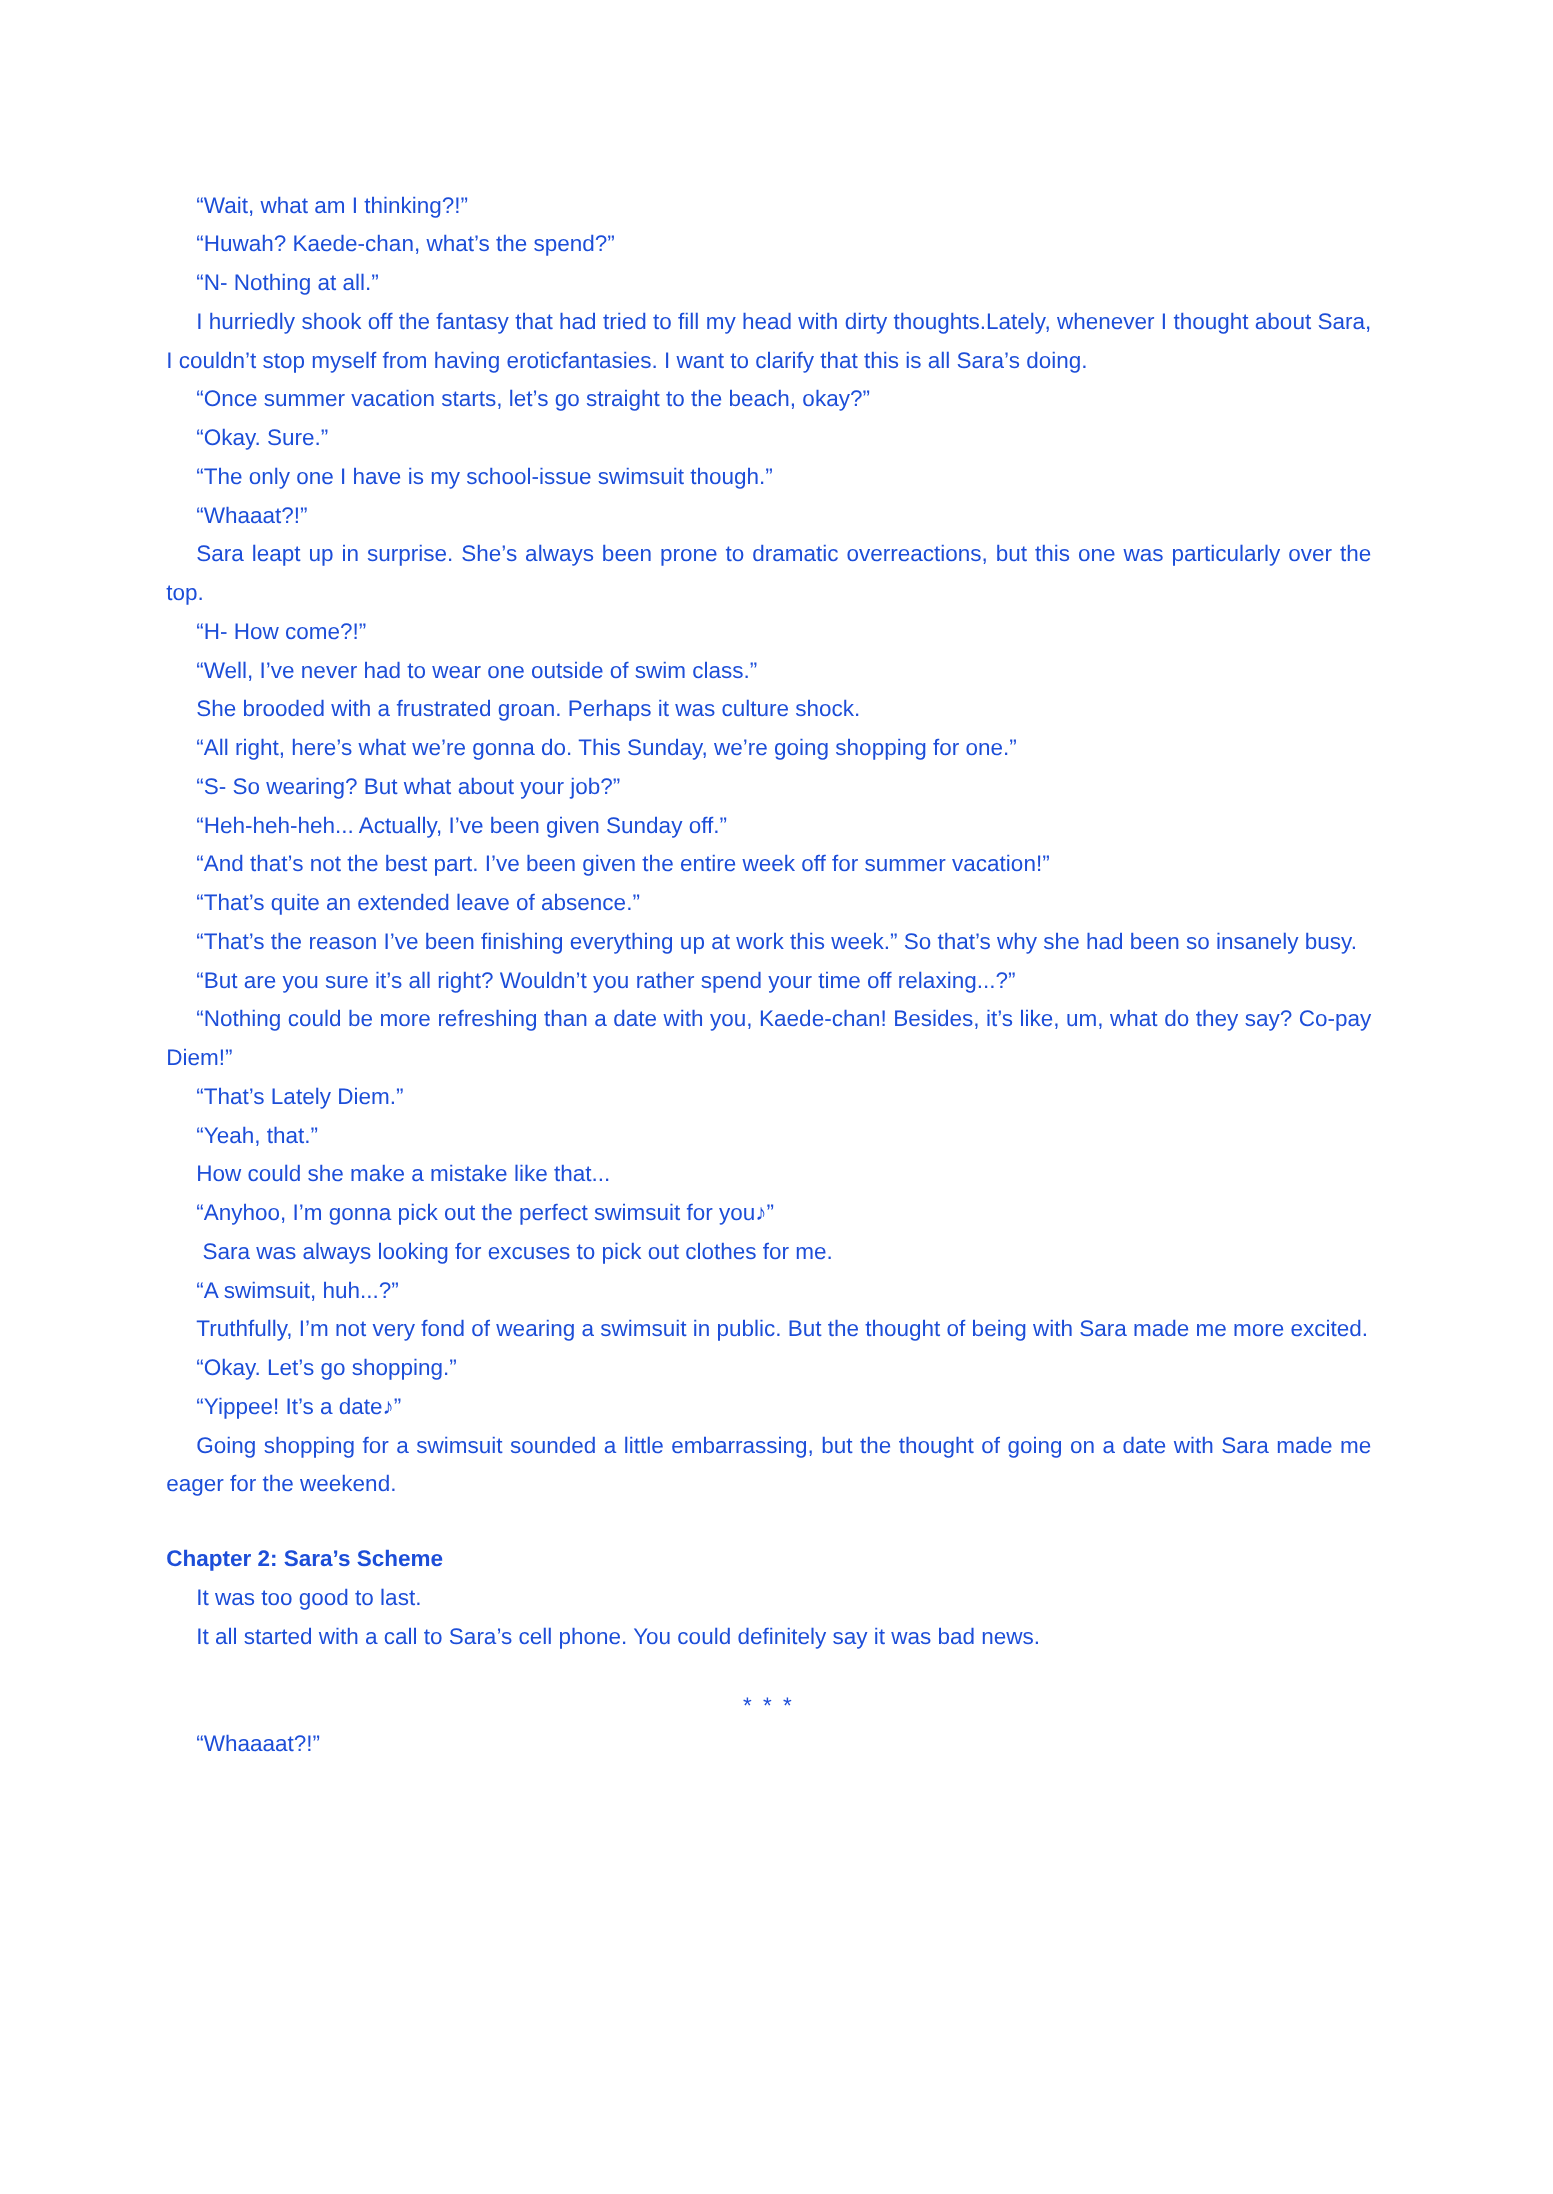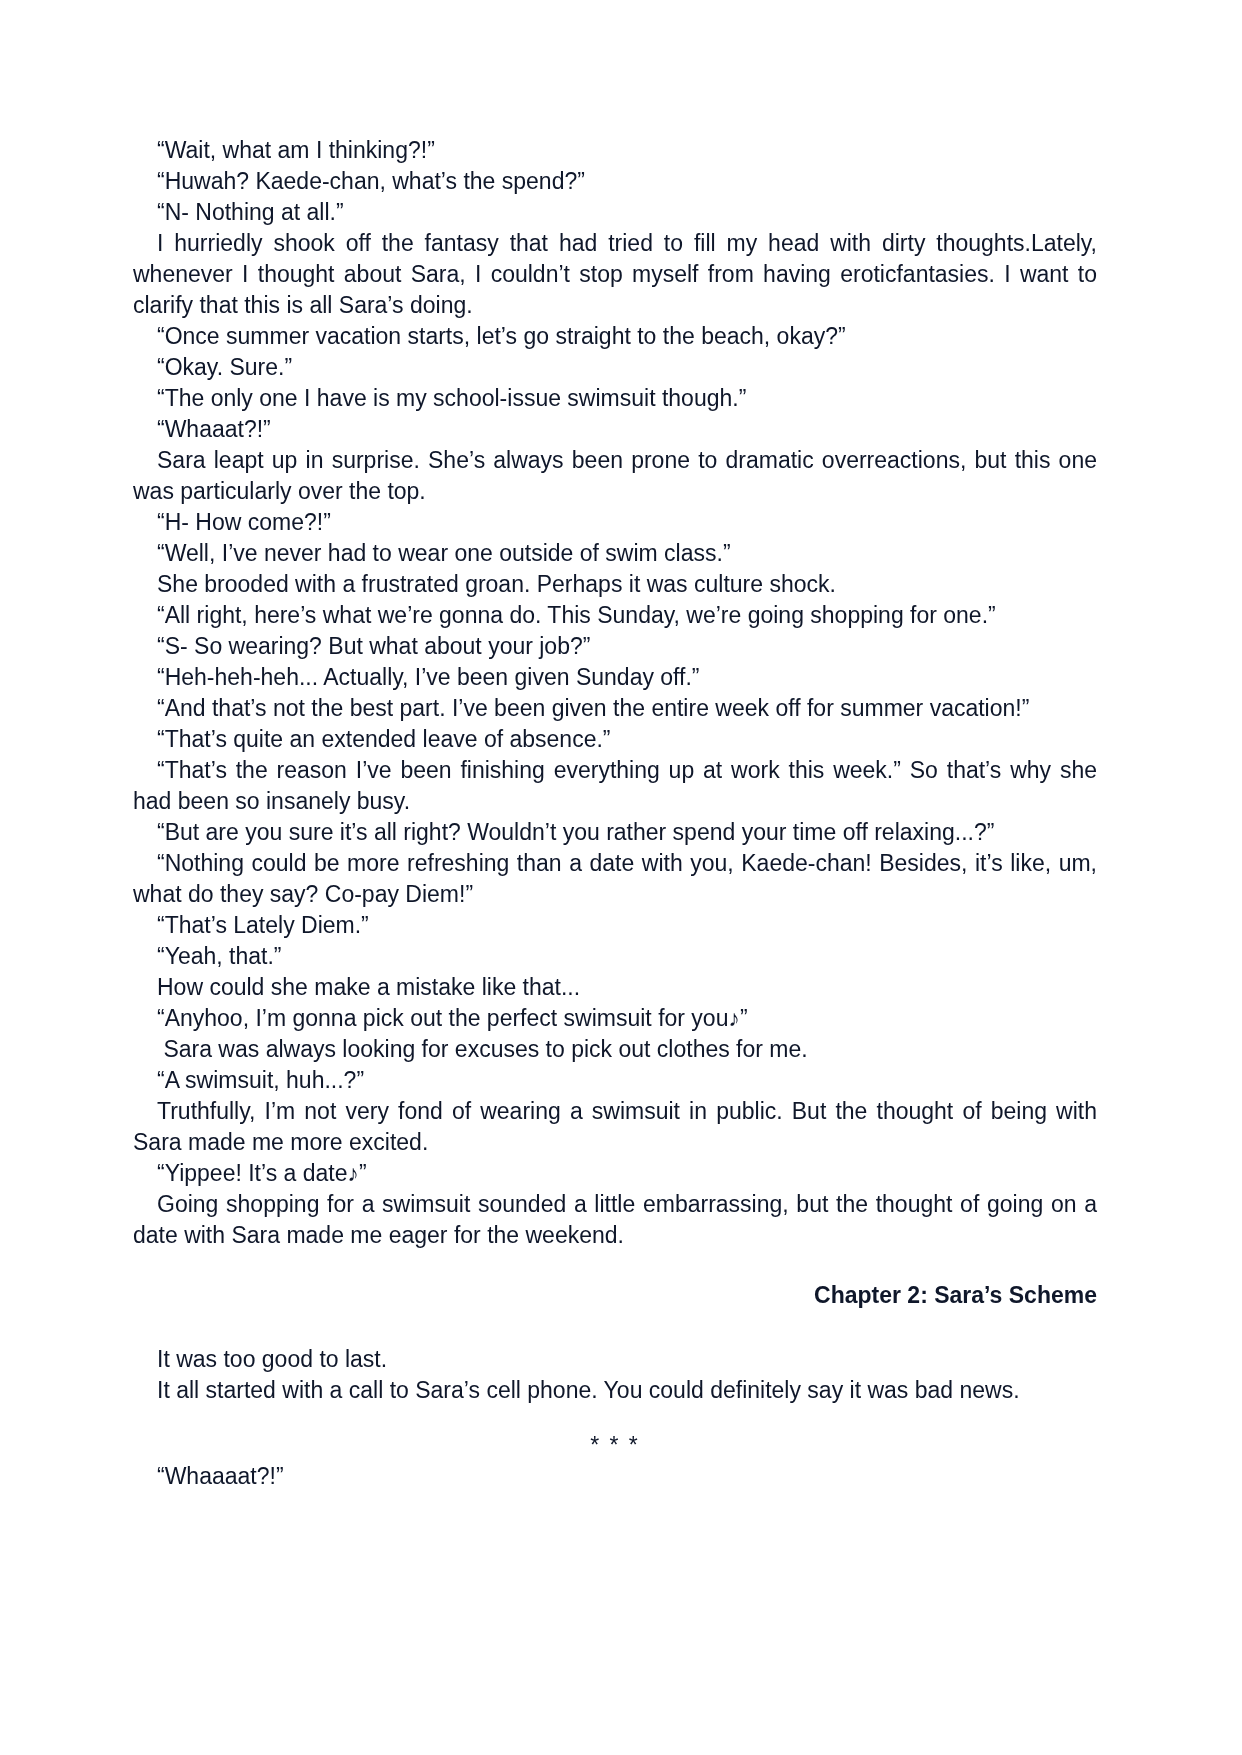--- a/index.html
+++ b/index.html
@@ -11,36 +11,35 @@
     position: relative;
     width: 1242px;
     height: 1755px;
     background: #ffffff;
     color: #000000;
     overflow: hidden;
   }
   .text-column {
     position: absolute;
     left: 133px;
-    top: 135px;
+    top: 149px;
     width: 964px;
-    font-size: 23px;
+    font-size: 18px;
     line-height: 31px;
-    color: #0f172a;
+    color: #1d4ed8;
   }
   .block.body {
     text-align: justify;
     text-indent: 24px;
   }
   .block.heading {
-    text-align: right;
+    text-align: left;
     font-weight: bold;
     text-indent: 0;
     margin-top: 29px;
-    margin-bottom: 33px;
   }
   .block.separator {
     text-align: center;
     text-indent: 0;
     margin-top: 24px;
     letter-spacing: 2px;
   }
 </style>
 </head>
 <body>
@@ -67,20 +66,21 @@
       <div class="block body">“That’s the reason I’ve been finishing everything up at work this week.” So that’s why she had been so insanely busy.</div>
       <div class="block body">“But are you sure it’s all right? Wouldn’t you rather spend your time off relaxing...?”</div>
       <div class="block body">“Nothing could be more refreshing than a date with you, Kaede-chan! Besides, it’s like, um, what do they say? Co-pay Diem!”</div>
       <div class="block body">“That’s Lately Diem.”</div>
       <div class="block body">“Yeah, that.”</div>
       <div class="block body">How could she make a mistake like that...</div>
       <div class="block body">“Anyhoo, I’m gonna pick out the perfect swimsuit for you♪”</div>
       <div class="block body">&nbsp;Sara was always looking for excuses to pick out clothes for me.</div>
       <div class="block body">“A swimsuit, huh...?”</div>
       <div class="block body">Truthfully, I’m not very fond of wearing a swimsuit in public. But the thought of being with Sara made me more excited.</div>
+      <div class="block body">“Okay. Let’s go shopping.”</div>
       <div class="block body">“Yippee! It’s a date♪”</div>
       <div class="block body">Going shopping for a swimsuit sounded a little embarrassing, but the thought of going on a date with Sara made me eager for the weekend.</div>
       <div class="block heading">Chapter 2: Sara’s Scheme</div>
       <div class="block body">It was too good to last.</div>
       <div class="block body">It all started with a call to Sara’s cell phone. You could definitely say it was bad news.</div>
       <div class="block separator">* * *</div>
       <div class="block body">“Whaaaat?!”</div>
     </div>
 </div>
 

